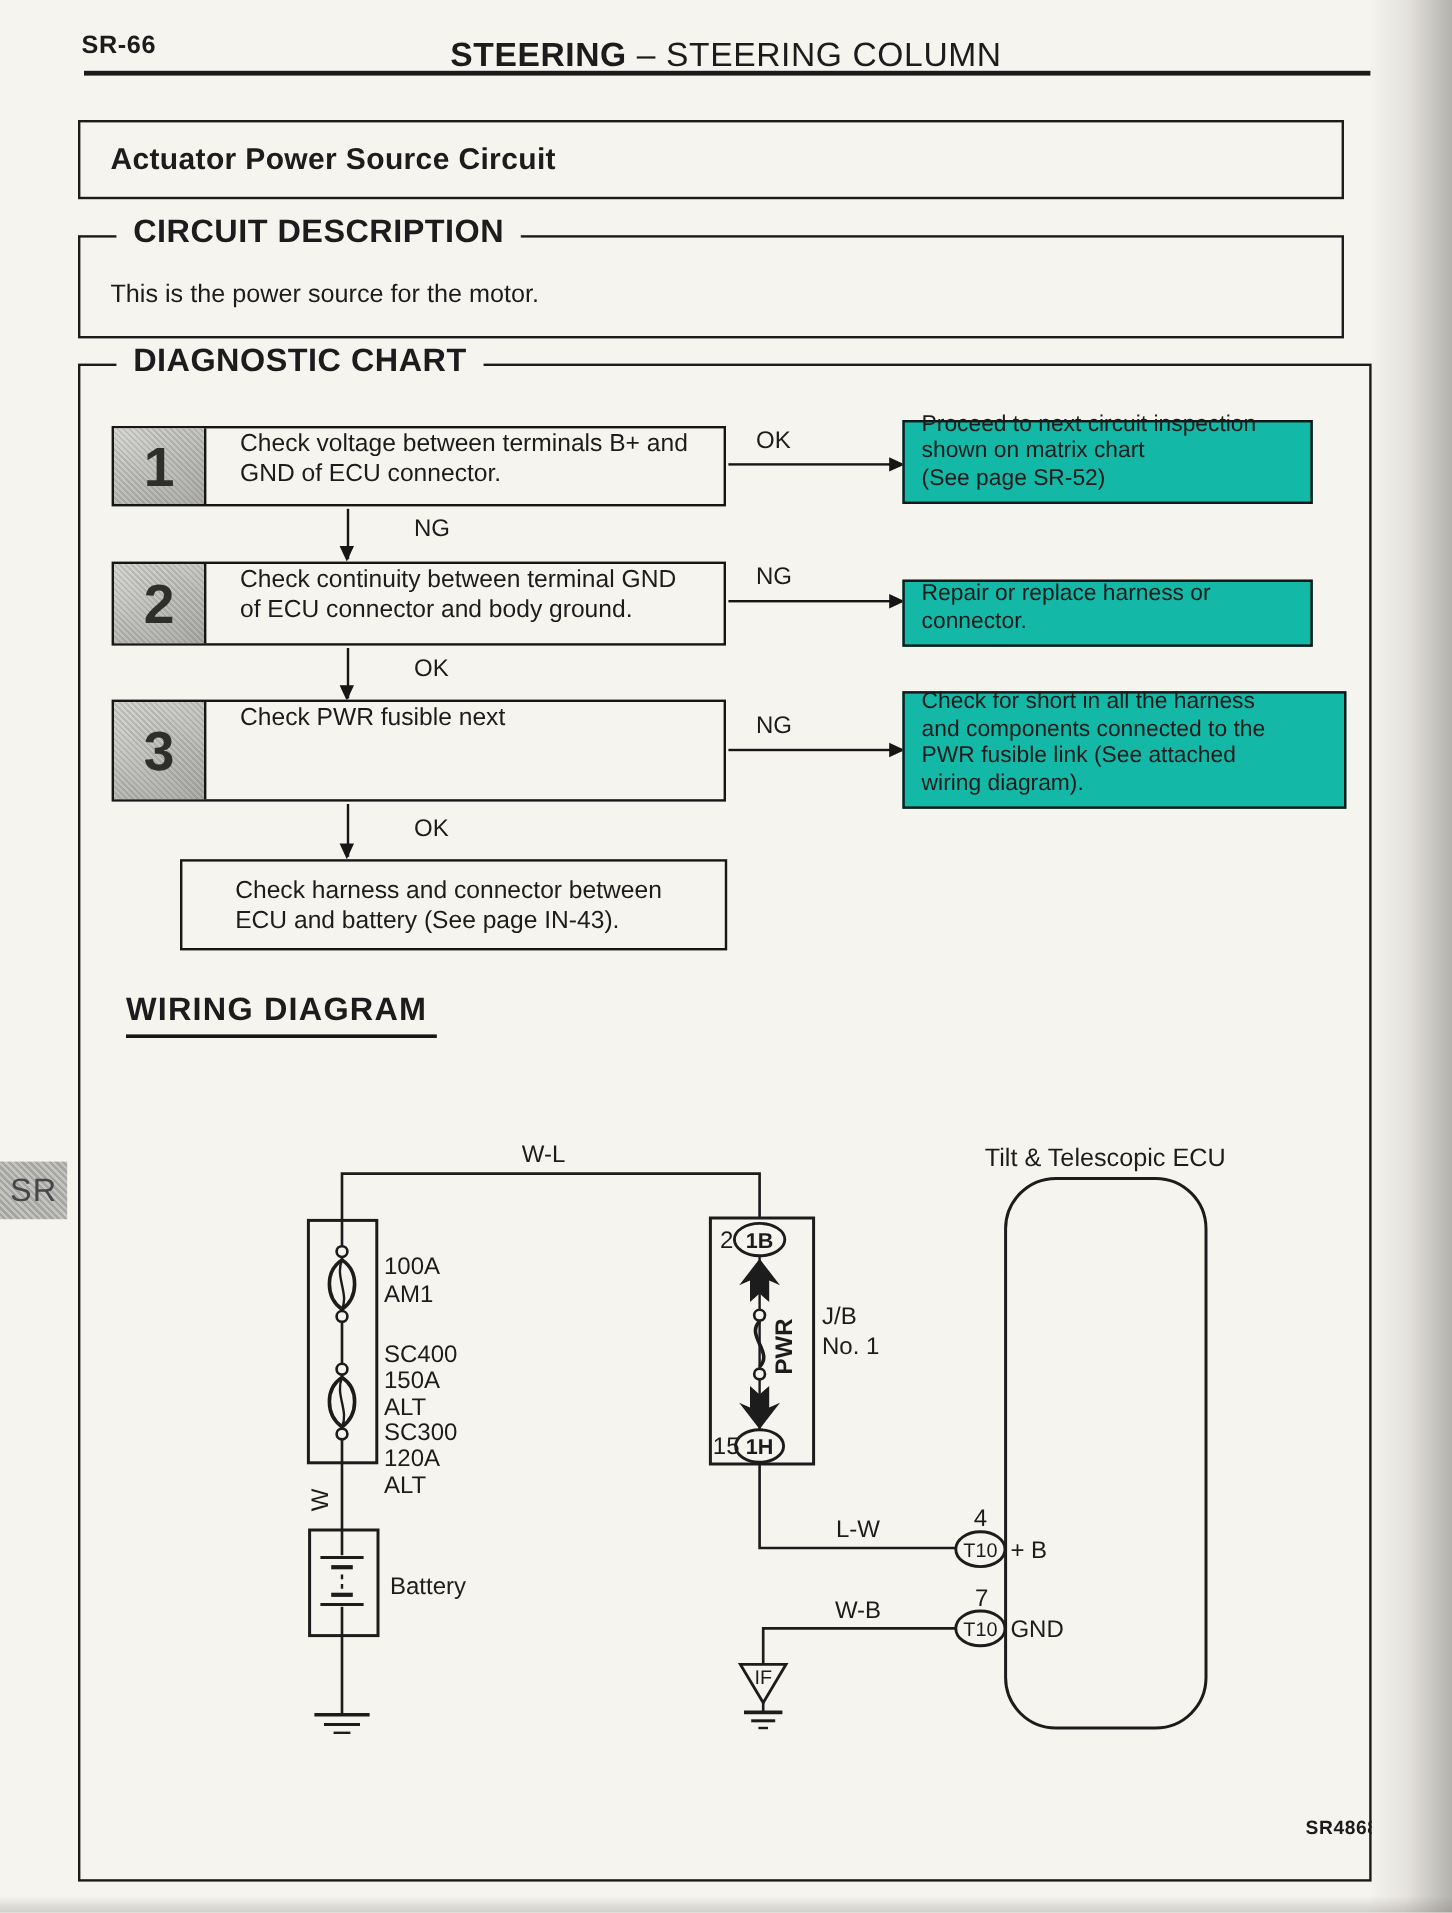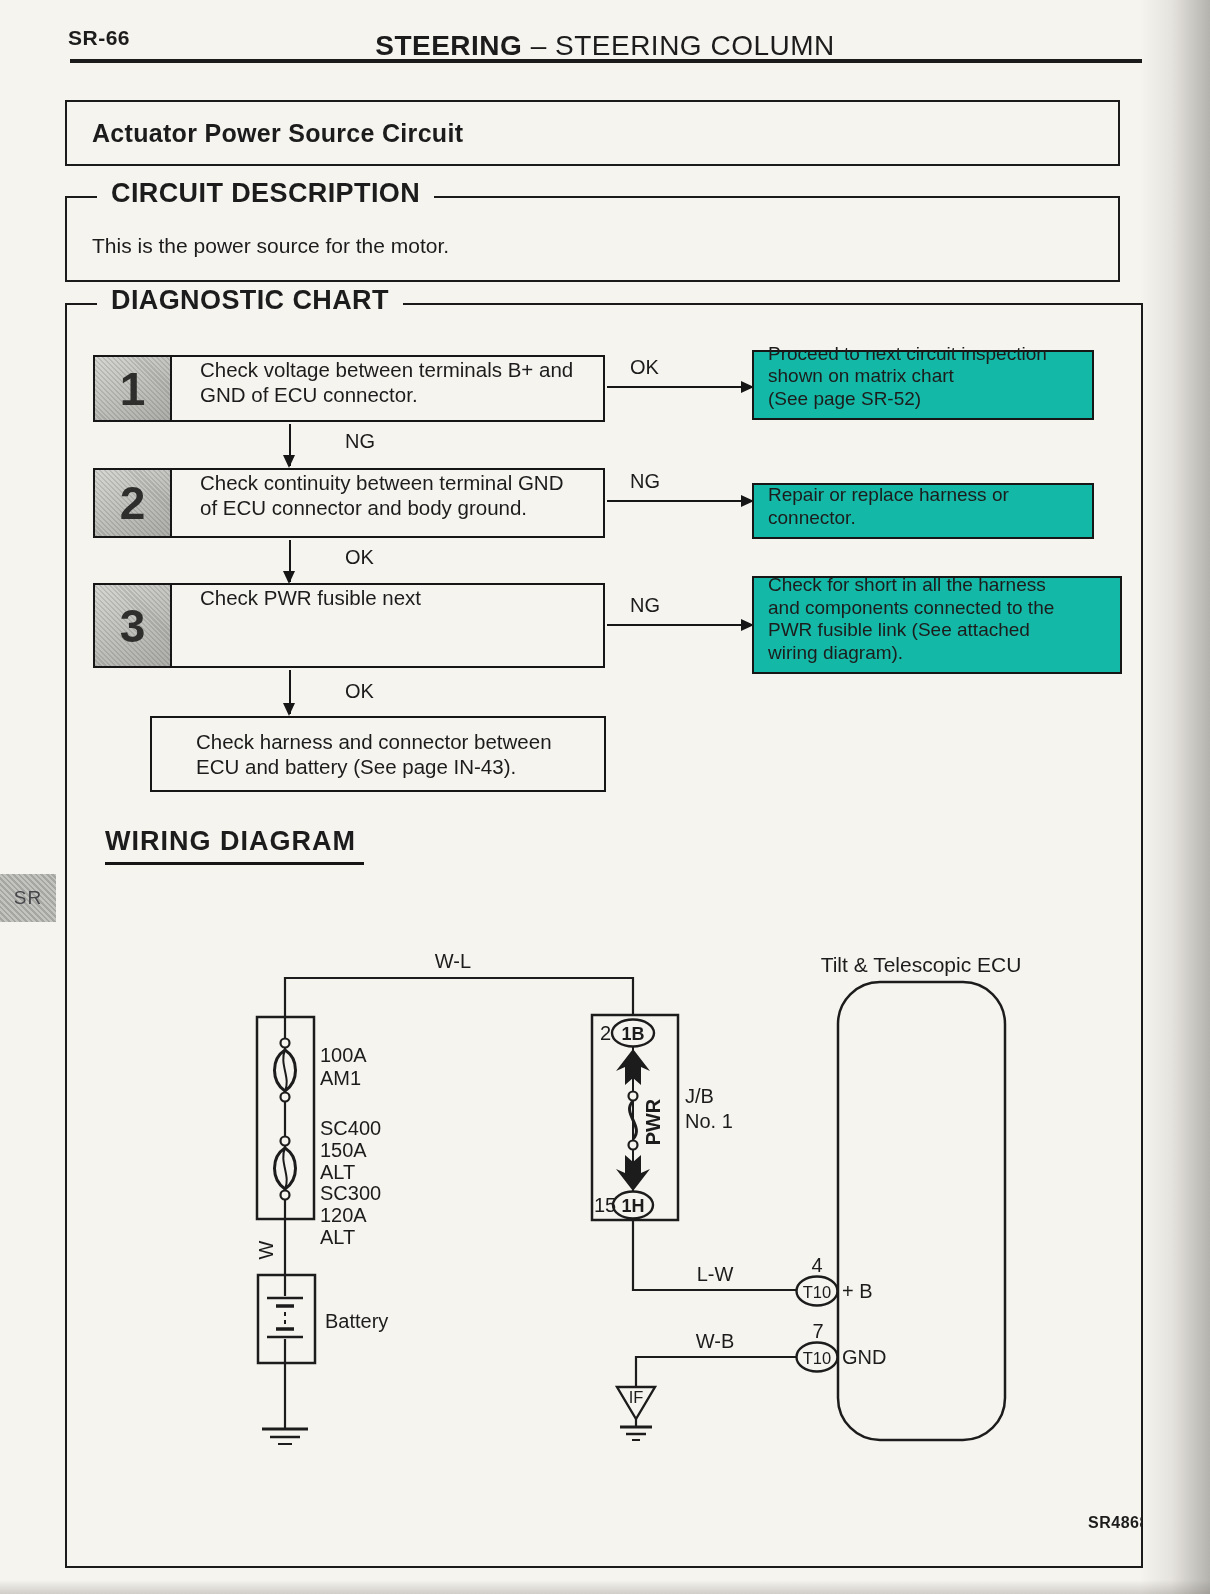--- a/index.html
+++ b/index.html
@@ -47,23 +47,23 @@
   .arrow-h::after{content:""; position:absolute; right:-2px; top:-7.5px;
     border-left:13px solid #161616; border-top:6px solid transparent; border-bottom:6px solid transparent;}
   .arrow-v{position:absolute; width:0; border-left:2.5px solid #161616;}
   .arrow-v::after{content:""; position:absolute; bottom:-2px; left:-8px;
     border-top:13px solid #161616; border-left:6.5px solid transparent; border-right:6.5px solid transparent;}
   .flabel{position:absolute; font-size:20px;}
   
   .wiring-head{position:absolute; left:105px; top:826px; font-size:27px; font-weight:700;
     letter-spacing:1px; border-bottom:3.5px solid #161616; padding:0 8px 5px 0;}
   
-  .side-tab{position:absolute; left:0; top:874px; width:56px; height:48px;
+  .side-tab{position:absolute; left:0; top:968px; width:56px; height:48px;
     display:flex; align-items:center; justify-content:center;
-    font-size:19px; color:#46464a; letter-spacing:1px;
+    font-size:27px; color:#46464a; letter-spacing:1px;
     background:repeating-linear-gradient(45deg,#c3c3c0 0 2px,#a5a5a2 2px 4px);}
   
   .scan-right{position:absolute; top:0; right:0; width:70px; height:100%; pointer-events:none;
     background:linear-gradient(to right, rgba(110,105,98,0), rgba(110,105,98,.12) 45%, rgba(90,88,82,.42));}
   .scan-bottom{position:absolute; left:0; bottom:0; width:100%; height:14px; pointer-events:none;
     background:linear-gradient(to bottom, rgba(110,105,98,0), rgba(110,105,98,.28));}
   svg text{font-family:"Liberation Sans", sans-serif; fill:#1c1c1c;}
 </style>
 </head>
 <body>

